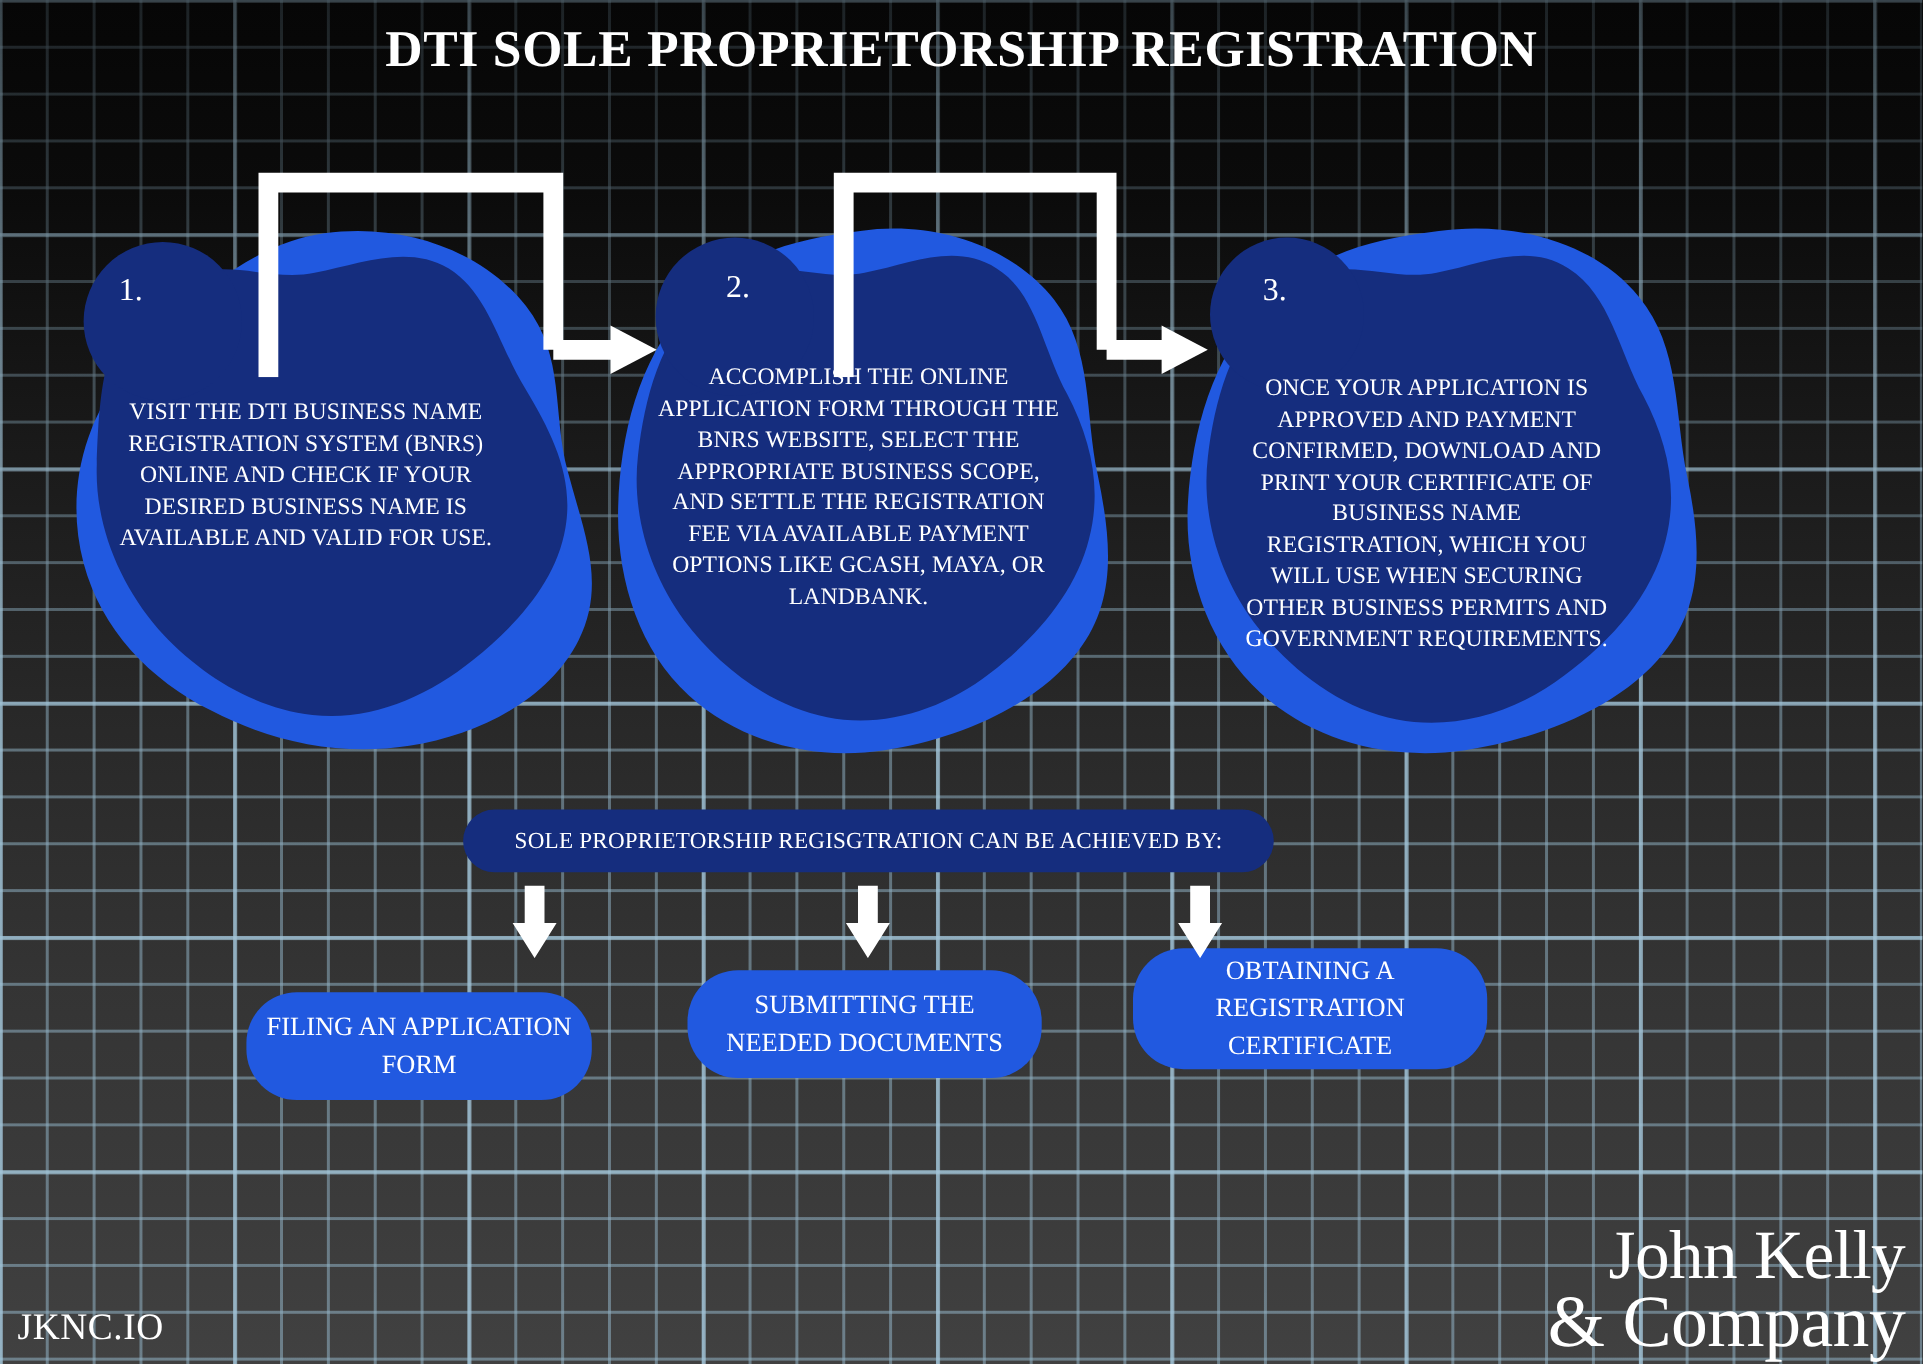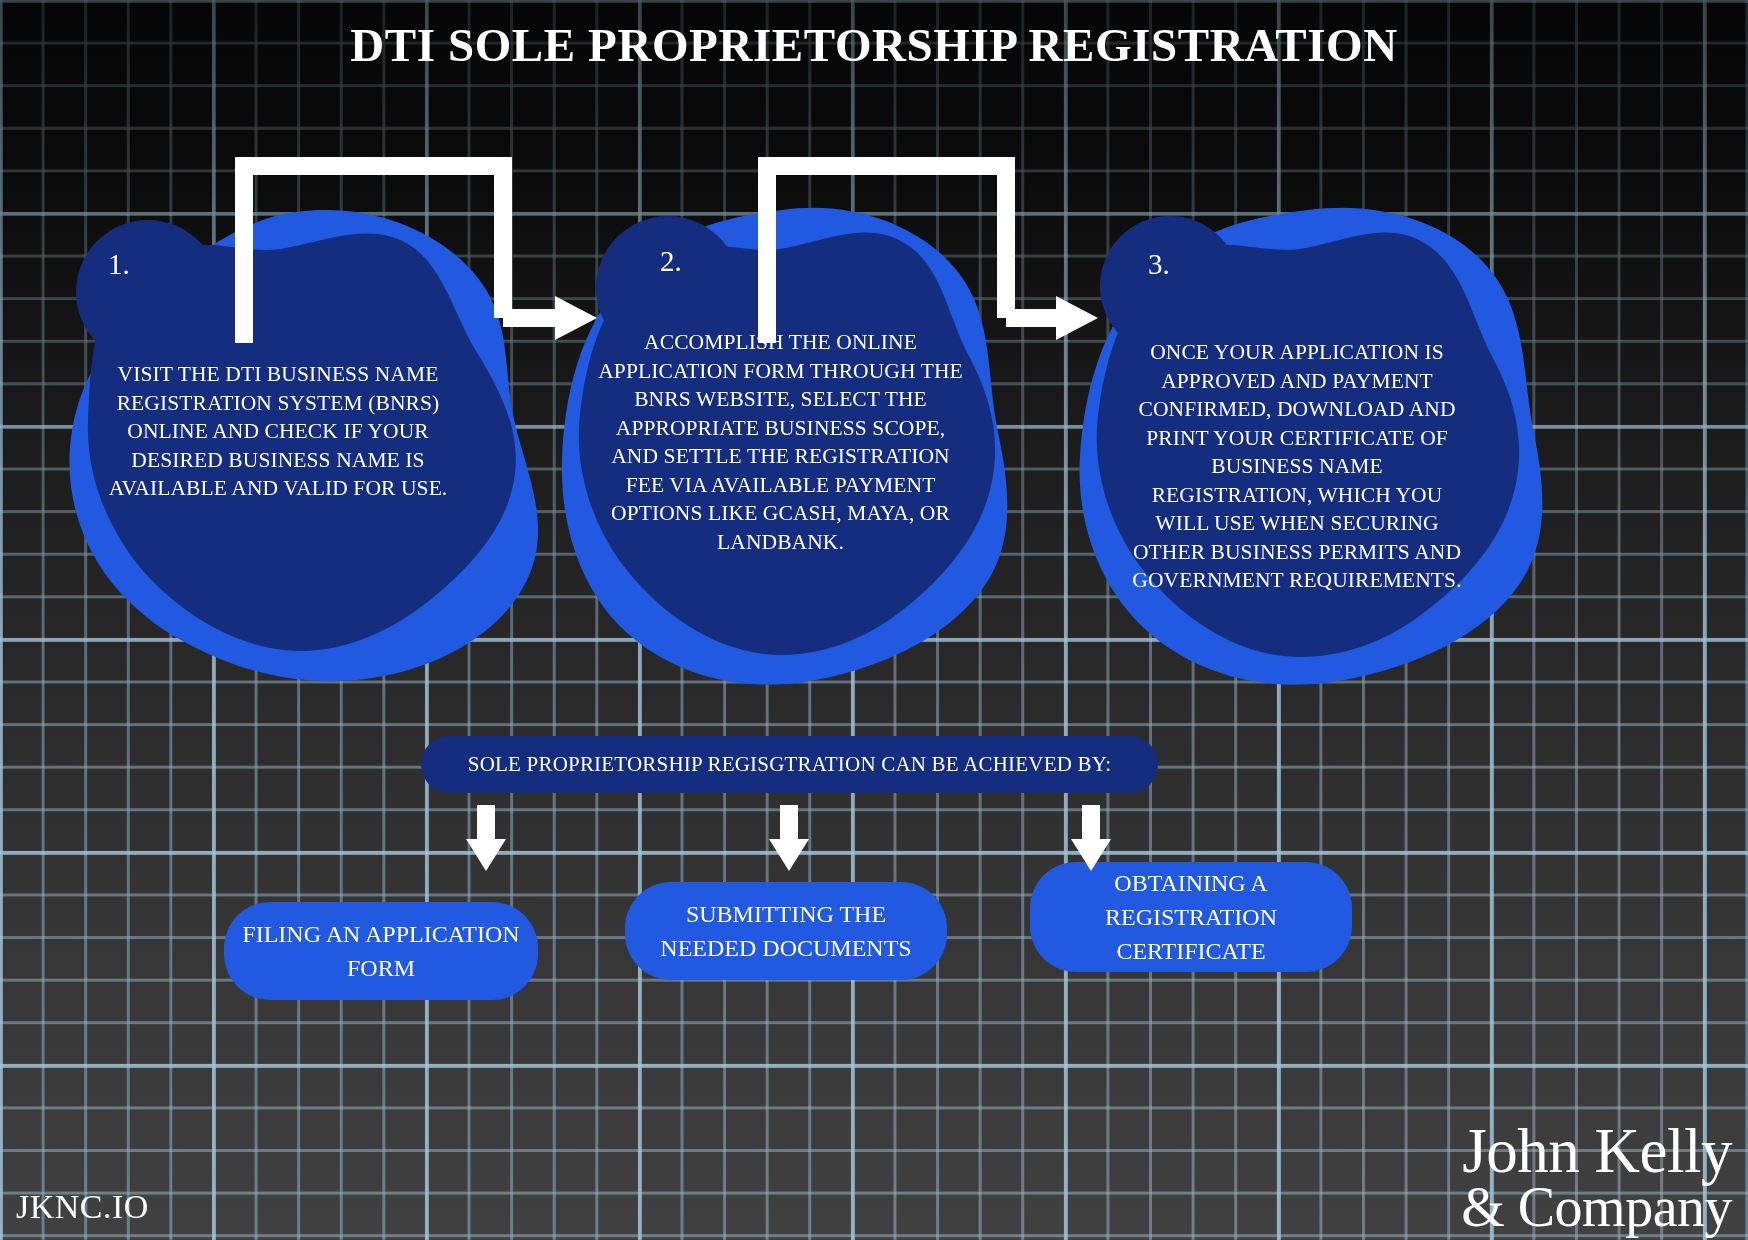--- a/index.html
+++ b/index.html
@@ -166,21 +166,21 @@
   #brand {
     position: absolute;
     right: 16px; bottom: 6px;
     color: #ffffff;
     text-align: right;
     line-height: 0.94;
     z-index: 5;
     font-family: "Liberation Serif", "DejaVu Serif", serif;
   }
   #brand .l1 { font-size: 63px; display: block; letter-spacing: -0.5px; }
-  #brand .l2 { font-size: 56px; display: block; letter-spacing: -0.5px; }
+  #brand .l2 { font-size: 67px; display: block; letter-spacing: -0.5px; }
 </style>
 </head>
 <body>
 
 <div id="canvas">
 
   <div id="grid"></div>
   <div id="grid" class="major"></div>
 
 

